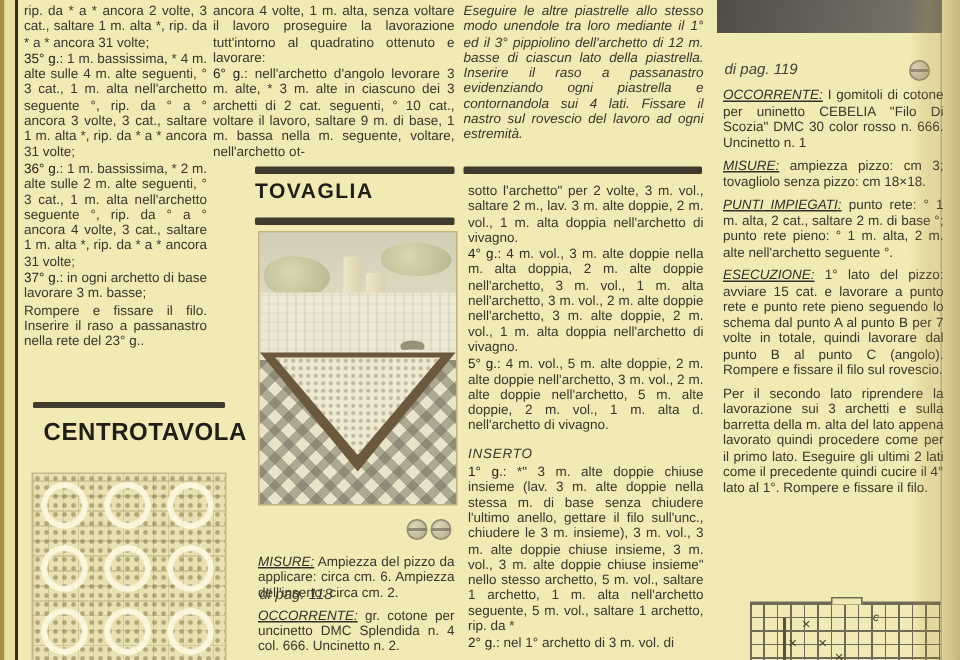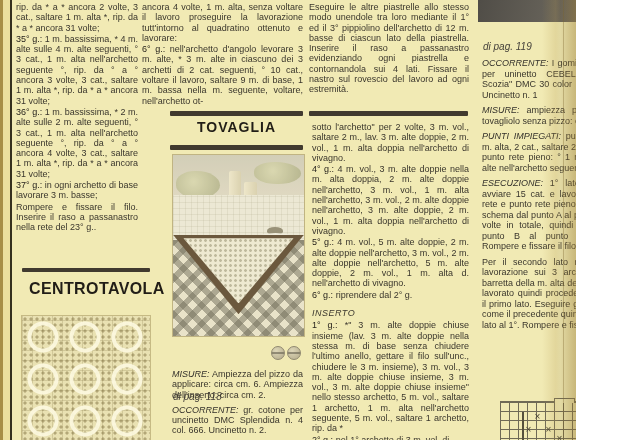--- a/index.html
+++ b/index.html
@@ -1,39 +1,39 @@
 <!DOCTYPE html>
 <html><head>
 <meta charset="utf-8">
 <style>
   html,body{margin:0;padding:0;}
-  #page{position:relative;width:576px;height:440px;background:#f1eab4;overflow:hidden;
+  #page{position:relative;width:640px;height:440px;background:#f1eab4;overflow:hidden;
         font-family:"Liberation Sans",sans-serif;color:#3a362c;}
   
   .edge-outer{position:absolute;left:0;top:0;width:3px;height:440px;background:#a88e46;}
   .edge-strip{position:absolute;left:3px;top:0;width:7px;height:440px;background:#ecdf9e;}
   .edge-line{position:absolute;left:10px;top:0;width:2px;height:440px;background:#35301e;}
   .right-shade{position:absolute;right:0;top:0;width:34px;height:440px;
       background:linear-gradient(to right,rgba(160,130,60,0),rgba(175,145,70,.22) 40%,rgba(120,95,40,.12) 55%,rgba(150,120,50,.45));}
   .right-line{position:absolute;right:12px;top:0;width:1px;height:440px;background:rgba(120,100,45,.35);}
 
   
   .col{position:absolute;font-size:9px;line-height:10.3px;text-align:justify;}
   .col p{margin:0;}
   .col p+p{margin-top:1px;}
   b.lead{font-weight:normal;color:#27231c;}
-  i.leadi{font-style:italic;color:#33302a;}
+  i.leadi{font-style:italic;color:#33302a;text-decoration:underline;}
   .gap p+p{margin-top:5px;}
   .sub{font-style:italic;letter-spacing:.5px;margin-top:8px !important;margin-bottom:2px !important;}
 
   
   .bar{position:absolute;background:#413a2f;border-radius:1px;}
   .head{position:absolute;font-weight:bold;color:#211d17;transform-origin:left center;}
   #c1head{left:29px;top:279px;font-size:16.5px;letter-spacing:.4px;transform:scaleX(.97);}
-  #c2head{left:170px;top:119px;width:133px;text-align:center;font-size:14px;letter-spacing:1px;}
+  #c2head{left:170px;top:119px;width:133px;text-align:left;font-size:14px;letter-spacing:1px;}
 
   
   .cap{position:absolute;font-style:italic;font-size:10px;color:#45413a;}
   .yarn{position:absolute;width:12px;height:12px;border-radius:50%;border:1px solid #8f8870;
       background-image:linear-gradient(transparent 42%,rgba(90,85,70,.55) 42%,rgba(90,85,70,.55) 58%,transparent 58%),
                        radial-gradient(circle at 35% 32%,#ddd6b8,#b3aa8a);}
 
   
   #c1photo{position:absolute;left:21px;top:315px;width:128px;height:125px;
       background-color:#e9e1b2;
@@ -133,29 +133,28 @@
 
   <div class="cap" style="left:173px;top:347px;margin-top:44px;">di pag. 118</div>
   <div class="yarn" style="left:271px;top:346px;"></div>
   <div class="yarn" style="left:287px;top:346px;"></div>
 
   <div class="col gap" style="left:172px;top:369px;width:131px;">
     <p><i class="leadi">MISURE:</i> <span>Ampiezza del pizzo da applicare: circa cm. 6. Ampiezza dell'inserto: circa cm. 2.</span></p>
     <p><i class="leadi">OCCORRENTE:</i> <span>gr. cotone per uncinetto DMC Splendida n. 4 col. 666. Uncinetto n. 2.</span></p>
   </div>
 
-  <div class="col" style="left:309px;top:2px;width:160px;">
+  <div class="col" style="left:309px;top:2px;width:160px;font-style:italic;">
     <p><span>Eseguire le altre piastrelle allo stesso modo unendole tra loro mediante il 1° ed il 3° pippiolino dell'archetto di 12 m. basse di ciascun lato della piastrella. Inserire il raso a passanastro evidenziando ogni piastrella e contornandola sui 4 lati. Fissare il nastro sul rovescio del lavoro ad ogni estremità.</span></p>
   </div>
   <div class="bar" style="left:309px;top:111px;width:159px;height:5px;"></div>
   <div class="col" style="left:312px;top:122px;width:157px;">
     <p><span>sotto l'archetto" per 2 volte, 3 m. vol., saltare 2 m., lav. 3 m. alte doppie, 2 m. vol., 1 m. alta doppia nell'archetto di vivagno.</span></p>
     <p><b class="lead">4° g.:</b> <span>4 m. vol., 3 m. alte doppie nella m. alta doppia, 2 m. alte doppie nell'archetto, 3 m. vol., 1 m. alta nell'archetto, 3 m. vol., 2 m. alte doppie nell'archetto, 3 m. alte doppie, 2 m. vol., 1 m. alta doppia nell'archetto di vivagno.</span></p>
     <p><b class="lead">5° g.:</b> <span>4 m. vol., 5 m. alte doppie, 2 m. alte doppie nell'archetto, 3 m. vol., 2 m. alte doppie nell'archetto, 5 m. alte doppie, 2 m. vol., 1 m. alta d. nell'archetto di vivagno.</span></p>
-    <p><b class="lead">6° g.:</b> <span>riprendere dal 2° g.</span></p>
     <p class="sub">INSERTO</p>
     <p><b class="lead">1° g.:</b> <span>*" 3 m. alte doppie chiuse insieme (lav. 3 m. alte doppie nella stessa m. di base senza chiudere l'ultimo anello, gettare il filo sull'unc., chiudere le 3 m. insieme), 3 m. vol., 3 m. alte doppie chiuse insieme, 3 m. vol., 3 m. alte doppie chiuse insieme" nello stesso archetto, 5 m. vol., saltare 1 archetto, 1 m. alta nell'archetto seguente, 5 m. vol., saltare 1 archetto, rip. da *</span></p>
     <p><b class="lead">2° g.:</b> <span>nel 1° archetto di 3 m. vol. di</span></p>
   </div>
 
   <div id="c4photo"></div>
   <div class="cap" style="left:483px;top:41px;">di pag. 119</div>
   <div class="yarn" style="left:606px;top:40px;"></div>
 
   <div class="col gap" style="left:482px;top:58px;width:147px;line-height:10.5px;">

